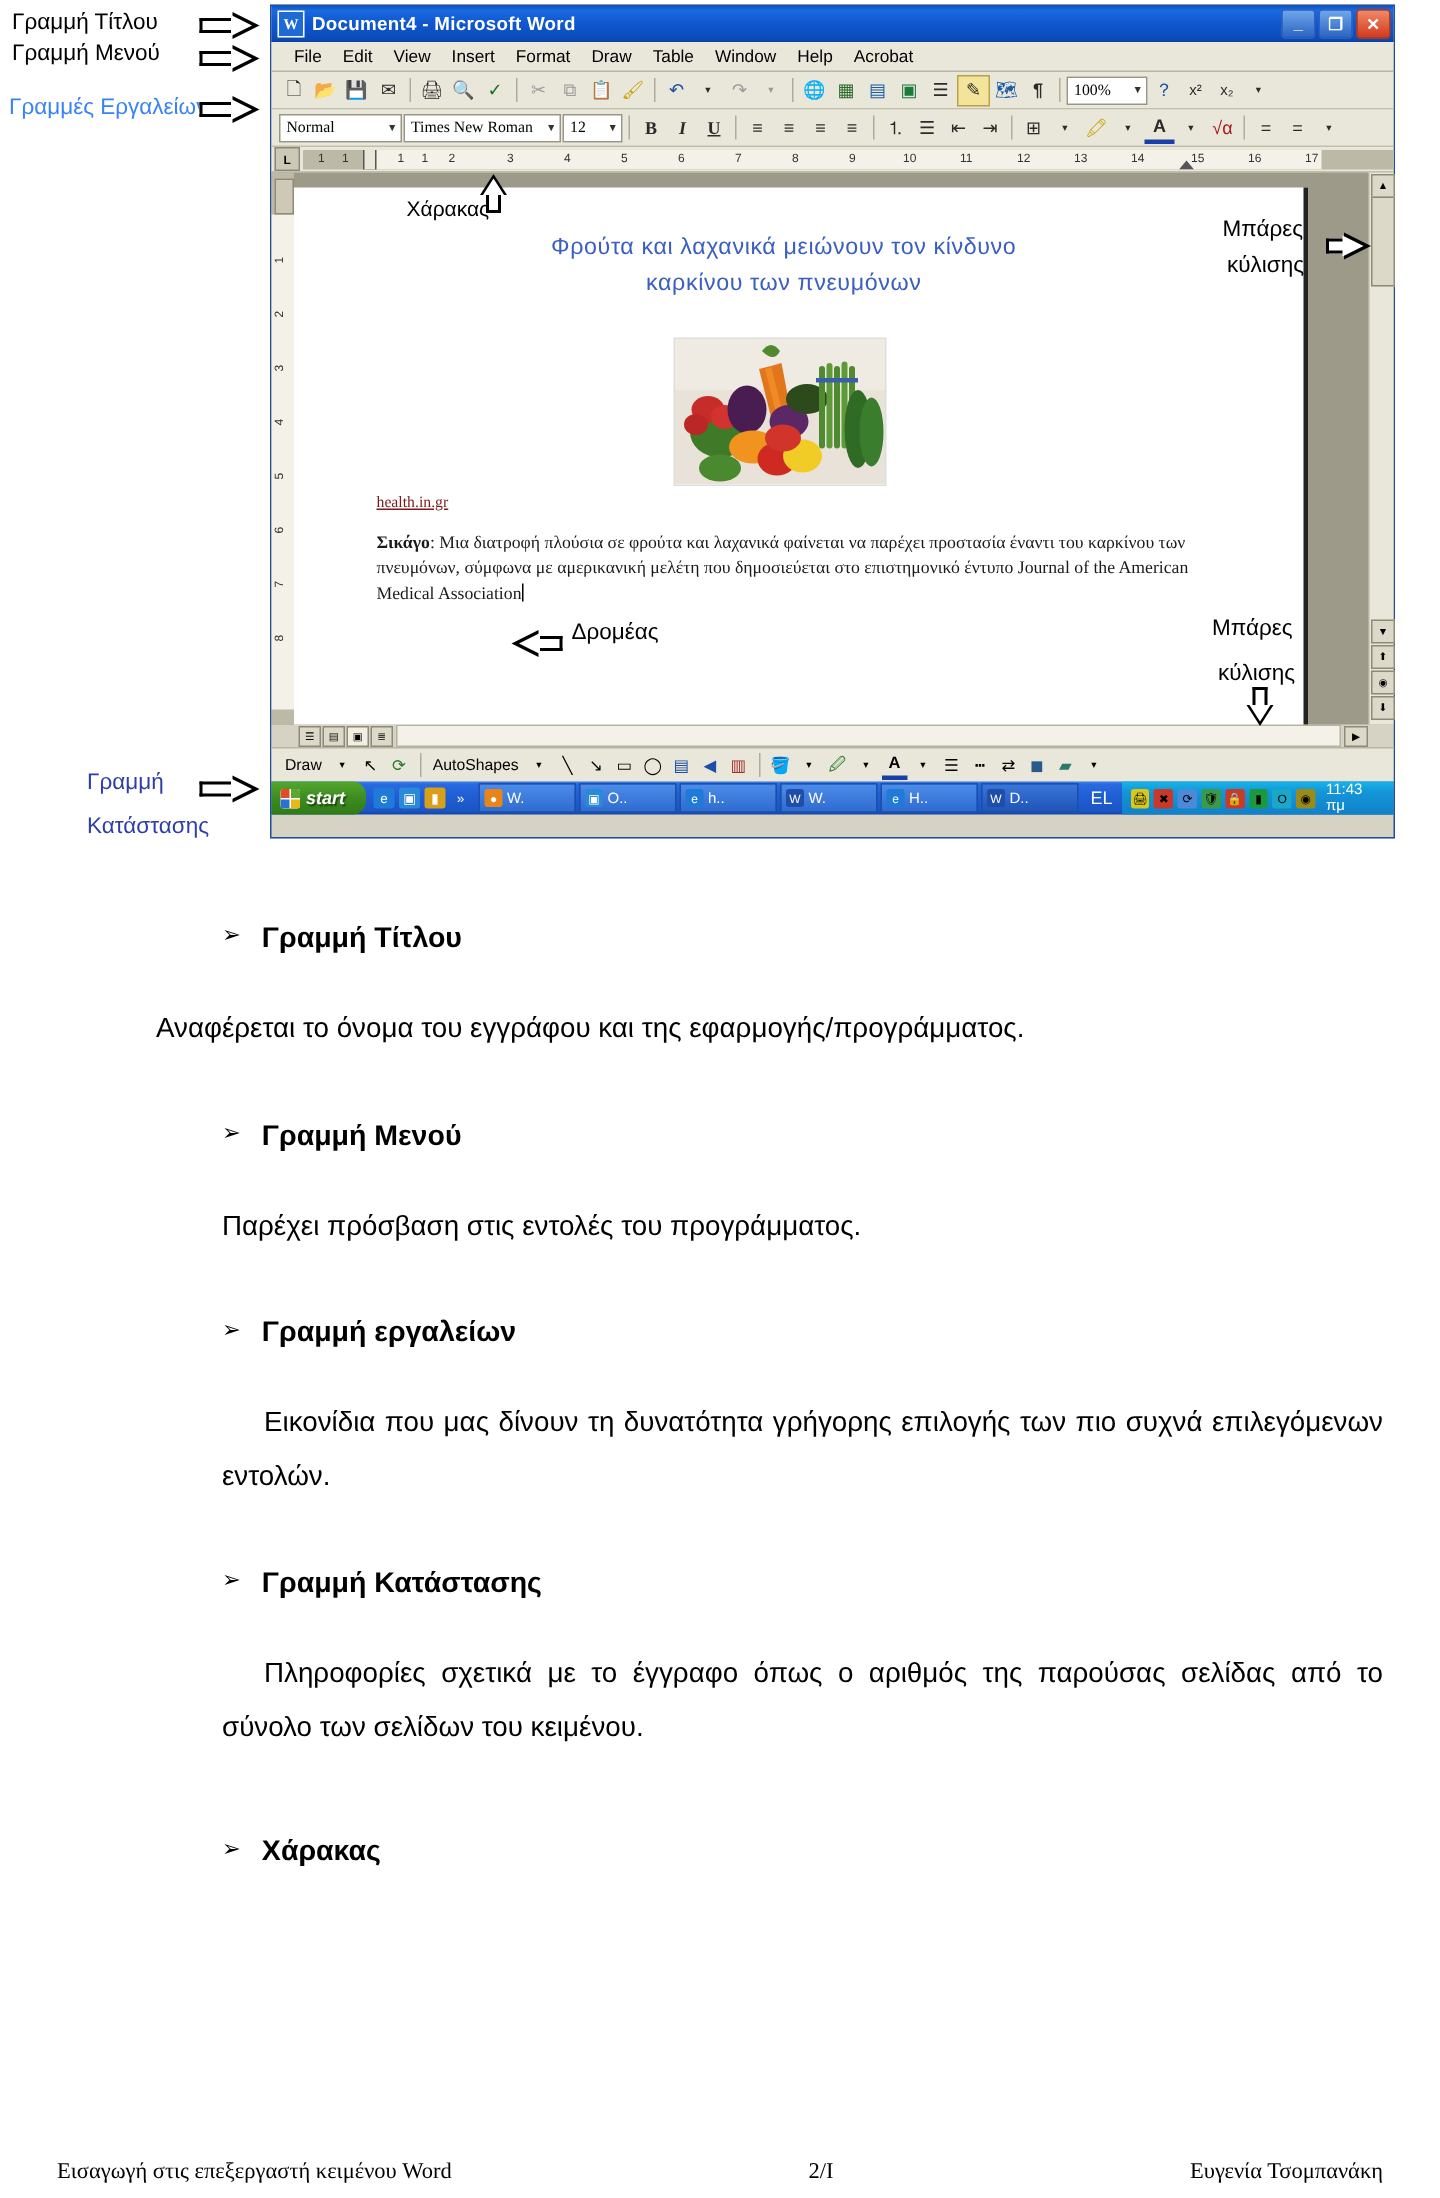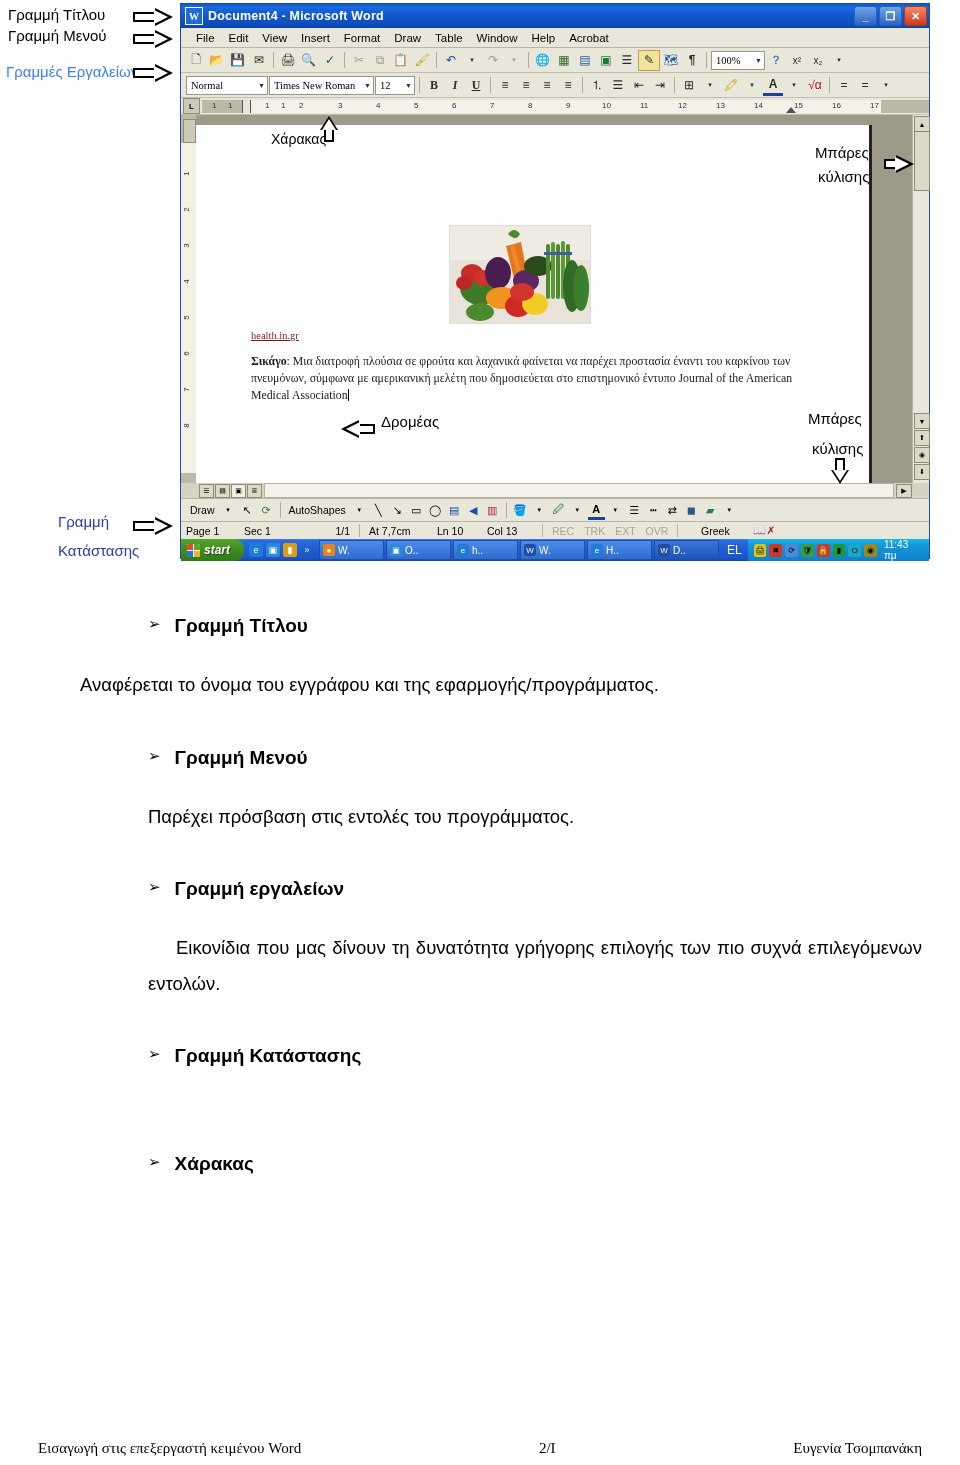--- a/index.html
+++ b/index.html
@@ -369,20 +369,24 @@
       <span class="vnum" style="top:162px;">4</span>
       <span class="vnum" style="top:198px;">5</span>
       <span class="vnum" style="top:234px;">6</span>
       <span class="vnum" style="top:270px;">7</span>
       <span class="vnum" style="top:306px;">8</span>
     </div>
 
     <div class="page">
       <div class="doc-ruler-label">Χάρακας</div>
 
+      <div class="doc-title">
+        <div>Φρούτα και λαχανικά μειώνουν τον κίνδυνο</div>
+        <div>καρκίνου των πνευμόνων</div>
+      </div>
 
       <div class="doc-photo">
         <svg width="140" height="97" viewBox="0 0 140 97" xmlns="http://www.w3.org/2000/svg">
           <rect width="140" height="97" fill="#e8e2d8"></rect>
           <rect x="0" y="0" width="140" height="34" fill="#efebe2"></rect>
           <ellipse cx="30" cy="62" rx="20" ry="17" fill="#3f7a28"></ellipse>
           <ellipse cx="22" cy="47" rx="11" ry="9" fill="#c62d2a"></ellipse>
           <ellipse cx="33" cy="52" rx="9" ry="8" fill="#d2332f"></ellipse>
           <ellipse cx="14" cy="57" rx="8" ry="7" fill="#bb2725"></ellipse>
           <ellipse cx="48" cy="47" rx="13" ry="16" fill="#4a1d52"></ellipse>
@@ -468,37 +472,20 @@
     <div class="shape-btn" style="font-weight:bold;border-bottom:3px solid #1a3fa8;">A</div>
     <div class="shape-btn" style="font-size:7px;">▾</div>
     <div class="shape-btn">☰</div>
     <div class="shape-btn">┅</div>
     <div class="shape-btn">⇄</div>
     <div class="shape-btn" style="color:#2a5a8a;">◼</div>
     <div class="shape-btn" style="color:#2a7a6a;">▰</div>
     <div class="shape-btn" style="font-size:7px;">▾</div>
   </div>
 
-  <div class="statusbar">
-    <div class="cell" style="width:48px;">Page 1</div>
-    <div class="cell" style="width:52px;">Sec 1</div>
-    <div class="cell" style="width:44px;text-align:right;">1/1</div>
-    <div class="sep"></div>
-    <div class="cell" style="width:58px;">At 7,7cm</div>
-    <div class="cell" style="width:40px;">Ln 10</div>
-    <div class="cell" style="width:46px;">Col 13</div>
-    <div class="sep"></div>
-    <div class="cell dim">REC</div>
-    <div class="cell dim">TRK</div>
-    <div class="cell dim">EXT</div>
-    <div class="cell dim">OVR</div>
-    <div class="sep"></div>
-    <div class="cell" style="width:56px;text-align:center;">Greek</div>
-    <div class="cell" style="color:#a81a1a;">📖✗</div>
-  </div>
 
   <div class="taskbar">
     <div class="startbtn">
       <div class="flag">
         <i style="background:#e04b2a;"></i>
           <i style="background:#5aa832;"></i>
         <i style="background:#2a72d0;"></i>
           <i style="background:#e8b81a;"></i>
       </div>
       <div class="txt">start</div>
@@ -551,21 +538,21 @@
 </div>
 
 <div class="sheet">
 
   <div class="gap-s"></div>
   <div class="bullet-row">
     <span class="bullet-glyph">➢</span>
     <span class="bullet-text">Γραμμή Τίτλου</span>
   </div>
   <div class="gap-s"></div>
-  <div class="para" style="margin-left:80px;">Αναφέρεται το όνομα του εγγράφου και της εφαρμογής/προγράμματος.</div>
+  <div class="para" style="margin-left:104px;">Αναφέρεται το όνομα του εγγράφου και της εφαρμογής/προγράμματος.</div>
 
   <div class="gap-m"></div>
   <div class="bullet-row">
     <span class="bullet-glyph">➢</span>
     <span class="bullet-text">Γραμμή Μενού</span>
   </div>
   <div class="gap-s"></div>
   <div class="para" style="margin-left:148px;">Παρέχει πρόσβαση στις εντολές του προγράμματος.</div>
 
   <div class="gap-m"></div>
@@ -575,20 +562,21 @@
   </div>
   <div class="gap-s"></div>
   <div class="para just">Εικονίδια που μας δίνουν τη δυνατότητα γρήγορης επιλογής των πιο συχνά επιλεγόμενων εντολών.</div>
 
   <div class="gap-m"></div>
   <div class="bullet-row">
     <span class="bullet-glyph">➢</span>
     <span class="bullet-text">Γραμμή Κατάστασης</span>
   </div>
   <div class="gap-s"></div>
+  <div class="para just">Πληροφορίες σχετικά με το έγγραφο όπως ο αριθμός της παρούσας σελίδας από το σύνολο των σελίδων του κειμένου.</div>
 
   <div class="gap-l"></div>
   <div class="bullet-row" style="margin-left:148px;">
     <span class="bullet-glyph">➢</span>
     <span class="bullet-text">Χάρακας</span>
   </div>
 </div>
 
 <div class="footer">
   <div class="f1">Εισαγωγή στις επεξεργαστή κειμένου Word</div>

